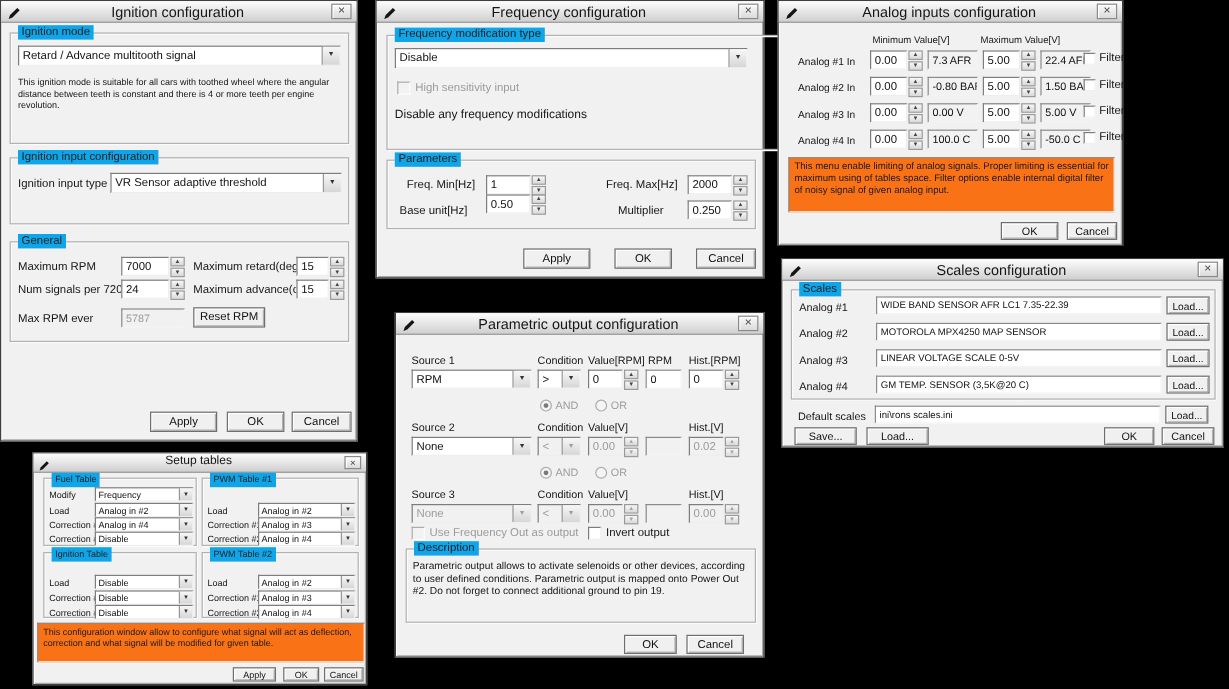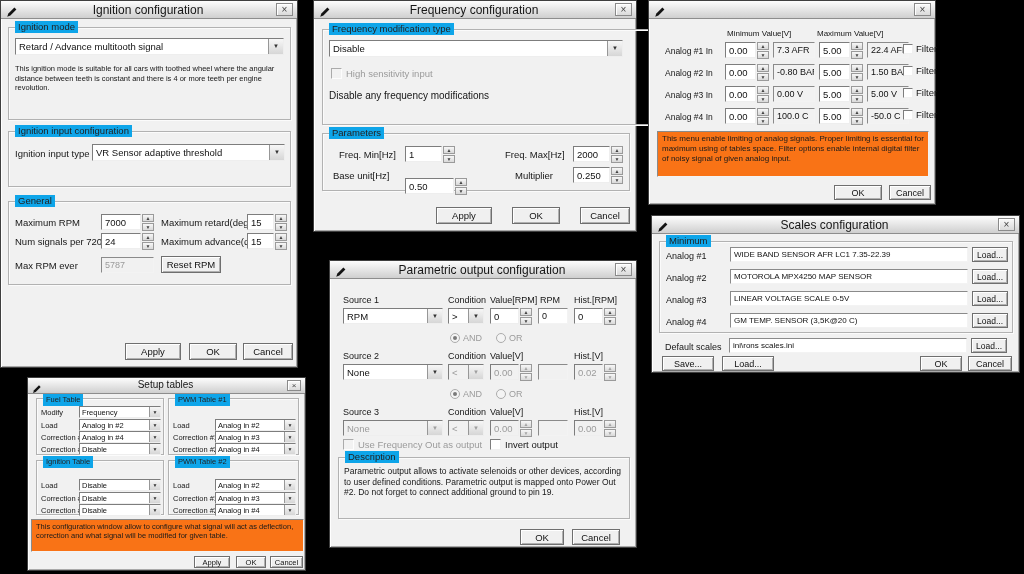--- a/index.html
+++ b/index.html
@@ -184,40 +184,41 @@
       <div class="spin" style="left:82px;top:12px;width:50px">
         <span class="stext">1</span>
         <span class="sarr"></span>
       </div>
       <span class="lbl" style="left:182px;top:15px">Freq. Max[Hz]</span>
       <div class="spin" style="left:250px;top:12px;width:50px">
         <span class="stext">2000</span>
         <span class="sarr"></span>
       </div>
       <span class="lbl" style="left:10px;top:36px">Base unit[Hz]</span>
-      <div class="spin" style="left:82px;top:44px;width:62px">
+      <div class="spin" style="left:82px;top:28px;width:50px">
         <span class="stext">0.50</span>
         <span class="sarr"></span>
       </div>
       <span class="lbl" style="left:192px;top:36px">Multiplier</span>
       <div class="spin" style="left:250px;top:33px;width:50px">
         <span class="stext">0.250</span>
         <span class="sarr"></span>
       </div>
     </div>
     <div class="btn" style="left:122px;top:206px;width:56px;height:17px">Apply</div>
     <div class="btn" style="left:198px;top:206px;width:48px;height:17px">OK</div>
     <div class="btn" style="left:266px;top:206px;width:50px;height:17px">Cancel</div>
   </div>
 
   <div class="window" style="left:648px;top:0;width:288px;height:205px">
     <div class="titlebar">
       <span class="penicon"><svg width="12" height="12" viewBox="0 0 12 12">
             <path d="M1.2 10.8 L2.4 7.6 L8.4 1.6 L10.4 3.6 L4.4 9.6 Z" fill="#141414"></path>
           </svg></span>
+      <span class="ttl">Analog inputs configuration</span>
       <span class="closebtn"></span>
     </div>
     <span class="lbl s8" style="left:78px;top:28px">Minimum Value[V]</span>
     <span class="lbl s8" style="left:168px;top:28px">Maximum Value[V]</span>
 
     <span class="lbl s85" style="left:16px;top:45px">Analog #1 In</span>
     <div class="spin" style="left:76px;top:41px;width:44px">
         <span class="stext">0.00</span>
         <span class="sarr"></span>
       </div>
@@ -287,21 +288,21 @@
 
   <div class="window" style="left:651px;top:215px;width:369px;height:158px">
     <div class="titlebar">
       <span class="penicon"><svg width="12" height="12" viewBox="0 0 12 12">
             <path d="M1.2 10.8 L2.4 7.6 L8.4 1.6 L10.4 3.6 L4.4 9.6 Z" fill="#141414"></path>
           </svg></span>
       <span class="ttl">Scales configuration</span>
       <span class="closebtn"></span>
     </div>
     <div class="gb" style="left:7px;top:25px;width:354px;height:92px">
-      <span class="gl">Minimum</span>
+      <span class="gl">Scales</span>
 
       <span class="lbl s9" style="left:6px;top:9px">Analog #1</span>
       <div class="disp white" style="left:70px;top:5px;width:238px;height:15px;font-size:8px">WIDE BAND SENSOR AFR LC1 7.35-22.39</div>
       <div class="btn" style="left:312px;top:5px;width:36px;height:15px;font-size:8.5px">Load...</div>
 
       <span class="lbl s9" style="left:6px;top:31px">Analog #2</span>
       <div class="disp white" style="left:70px;top:27px;width:238px;height:15px;font-size:8px">MOTOROLA MPX4250 MAP SENSOR</div>
       <div class="btn" style="left:312px;top:27px;width:36px;height:15px;font-size:8.5px">Load...</div>
 
       <span class="lbl s9" style="left:6px;top:53px">Analog #3</span>

